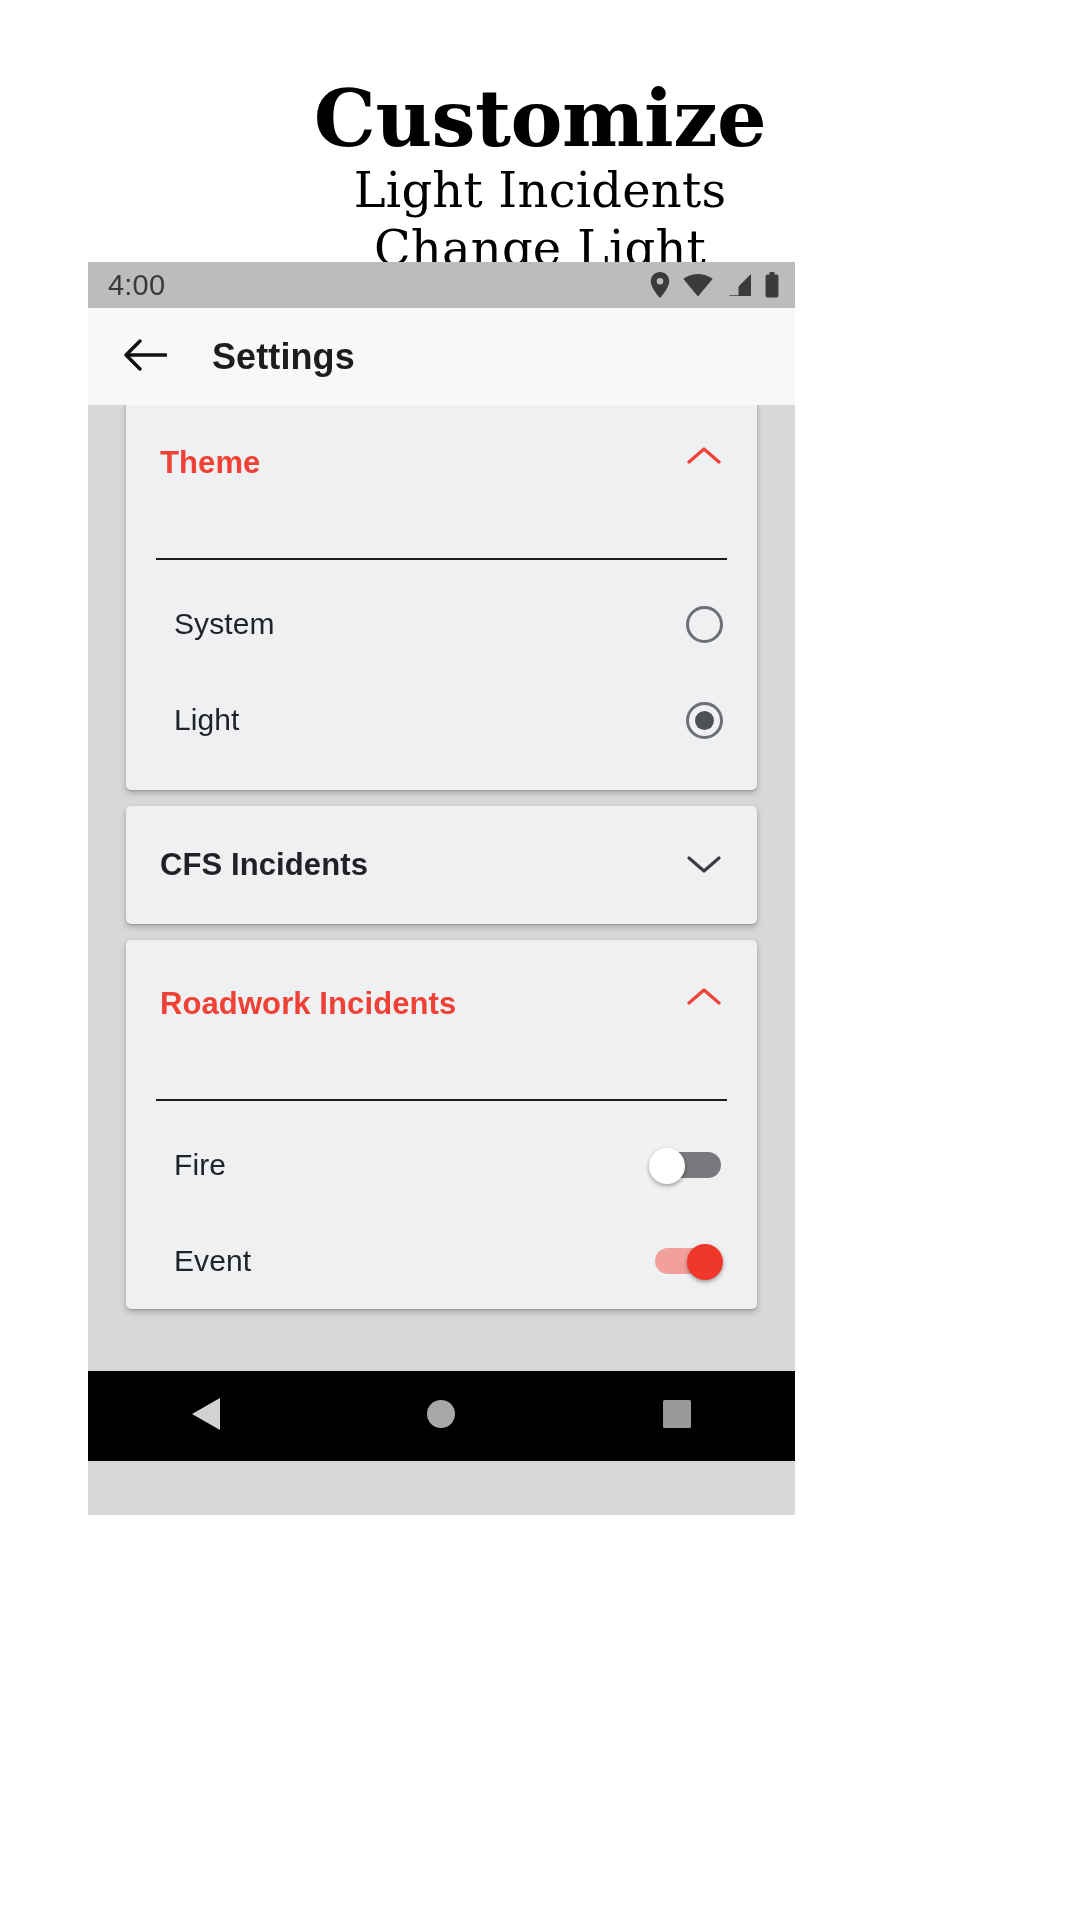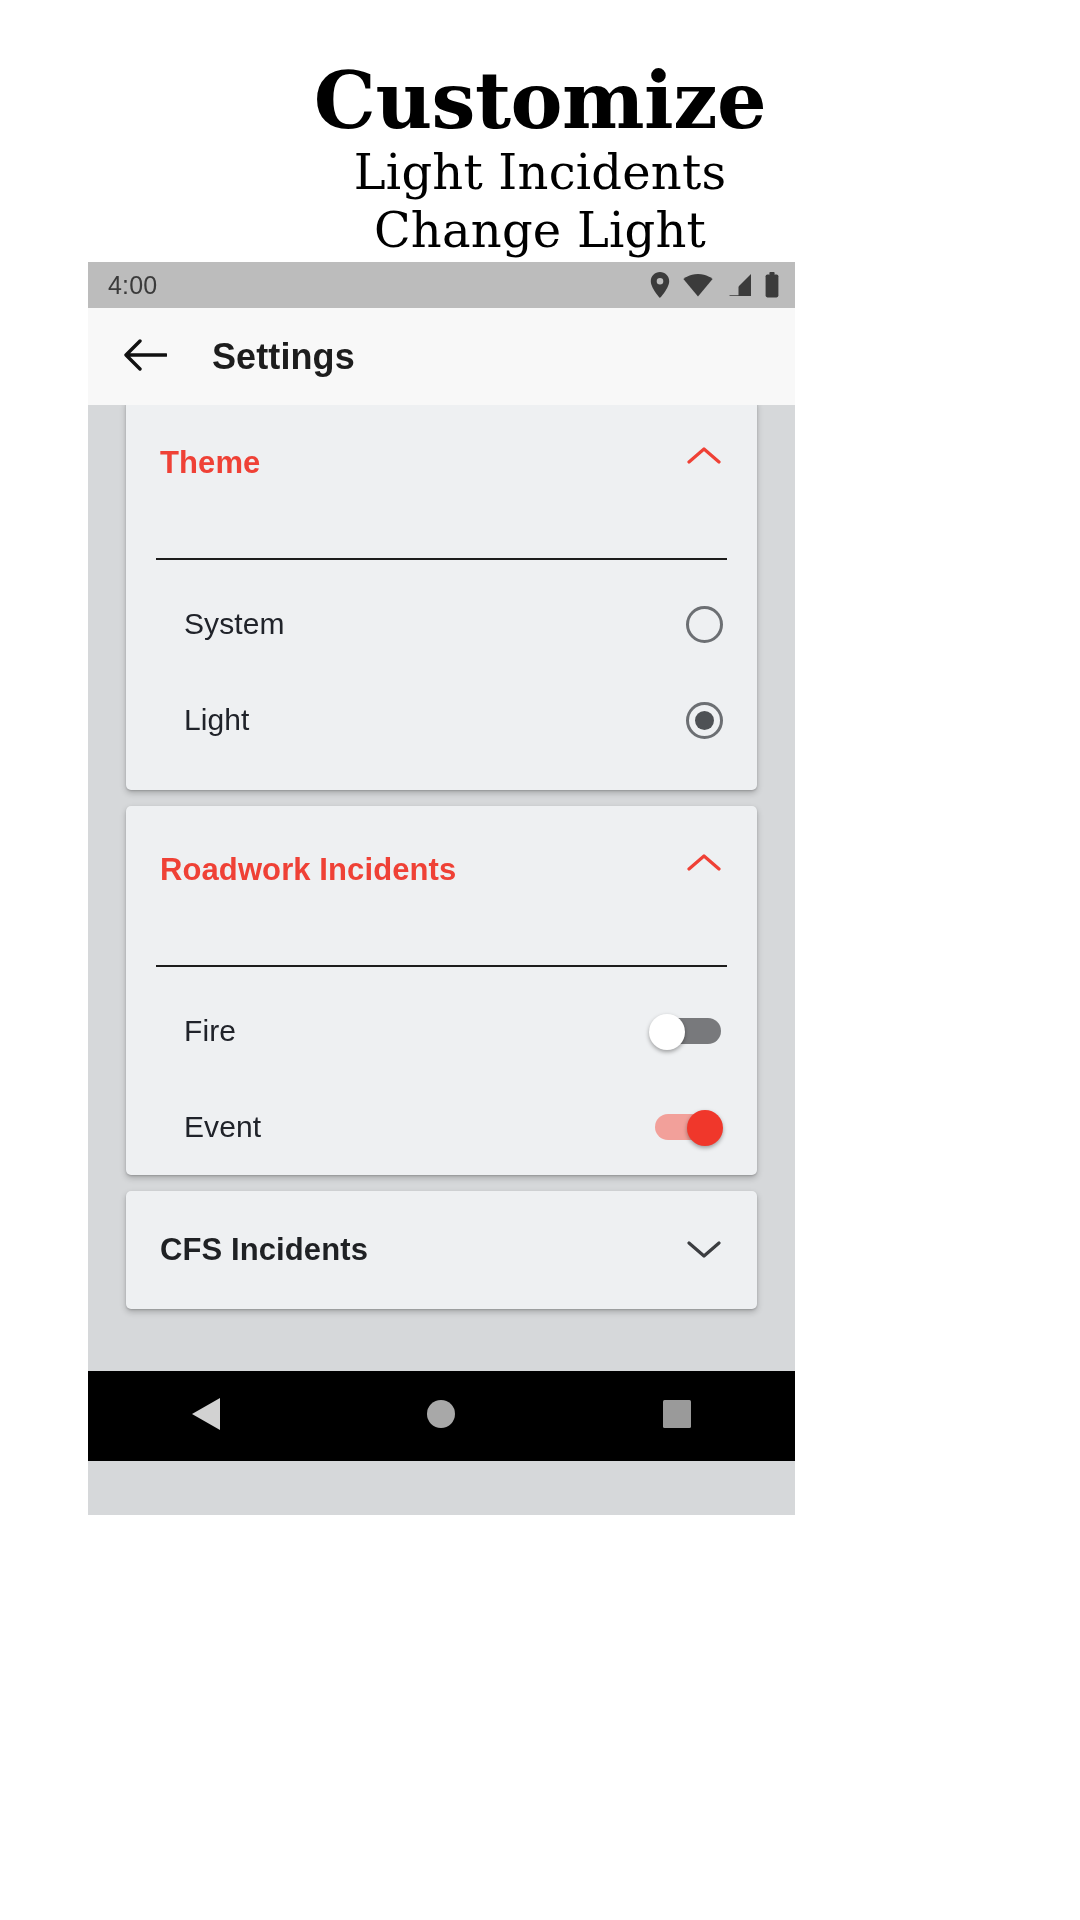--- a/index.html
+++ b/index.html
@@ -6,21 +6,21 @@
   html, body {
     width: 1080px; height: 1920px;
     background: #ffffff;
     font-family: "Liberation Sans", sans-serif;
     overflow: hidden;
   }
 
   
   #promo {
     width: 1080px;
-    padding-top: 60px;
+    padding-top: 78px;
     text-align: center;
     font-family: "DejaVu Serif", "Liberation Serif", serif;
     color: #000;
   }
   #promo .ttl {
     font-size: 78px;
     font-weight: 700;
     line-height: 1.06;
     letter-spacing: -0.5px;
   }
@@ -45,21 +45,21 @@
   
   #statusbar {
     height: 46px;
     background: #bcbcbc;
     display: flex;
     align-items: center;
     padding: 0 16px 0 20px;
     color: #3b3b3b;
   }
   #statusbar .clock {
-    font-size: 25px;
+    font-size: 29px;
     letter-spacing: 0.2px;
     color: #3a3a3a;
   }
   #statusbar .sbicons {
     margin-left: auto;
     display: flex;
     align-items: center;
     gap: 13px;
   }
   #statusbar .sbicons svg { display: block; }
@@ -129,21 +129,21 @@
     align-items: center;
     height: 96px;
     padding: 0 34px 0 48px;
   }
   .row .label {
     font-size: 30px;
     color: #20232a;
     letter-spacing: 0.1px;
   }
   .row .ctl { margin-left: auto; display: flex; align-items: center; }
-  .rows-pad-top { padding-top: 16px; margin-left: 10px; }
+  .rows-pad-top { padding-top: 16px; }
   .rows-pad-bot { padding-bottom: 22px; }
 
   
   .radio {
     width: 37px; height: 37px;
     border-radius: 50%;
     border: 3px solid #6c6f73;
     display: flex; align-items: center; justify-content: center;
   }
   .radio .dot {
@@ -264,20 +264,31 @@
             <div class="radio"></div>
           </div>
         </div>
         <div class="row">
           <div class="label">Light</div>
           <div class="ctl">
             <div class="radio">
                 <div class="dot"></div>
               </div>
           </div>
+        </div>
+      </div>
+    </div>
+
+    <div class="card">
+      <div class="card-head collapsed">
+        <div class="htxt">CFS Incidents</div>
+        <div class="chev">
+          <svg width="34" height="20" viewBox="0 0 34 20">
+              <path d="M2 3 17 16 32 3" fill="none" stroke="#3b3d40" stroke-width="3.2" stroke-linecap="round" stroke-linejoin="round"></path>
+            </svg>
         </div>
       </div>
     </div>
 
     <div class="card">
       <div class="card-head expanded">
         <div class="htxt">Roadwork Incidents</div>
         <div class="chev">
           <svg width="34" height="20" viewBox="0 0 34 20">
               <path d="M2 17 17 4l15 13" fill="none" stroke="#ef4136" stroke-width="3.2" stroke-linecap="round" stroke-linejoin="round"></path>
@@ -301,31 +312,20 @@
             <div class="switch on">
                 <div class="track"></div>
                 <div class="thumb"></div>
               </div>
           </div>
         </div>
 
       </div>
     </div>
 
-    <div class="card">
-      <div class="card-head collapsed">
-        <div class="htxt">CFS Incidents</div>
-        <div class="chev">
-          <svg width="34" height="20" viewBox="0 0 34 20">
-              <path d="M2 3 17 16 32 3" fill="none" stroke="#3b3d40" stroke-width="3.2" stroke-linecap="round" stroke-linejoin="round"></path>
-            </svg>
-        </div>
-      </div>
-    </div>
-
     <div class="cutoff"></div>
   </div>
 
   <div id="navbar">
     <div class="navbtn">
       <span>
         <svg width="32" height="34" viewBox="0 0 32 34">
             <path d="M30 1 2 17l28 16z" fill="#d2d2d2"></path>
           </svg>
       </span>

